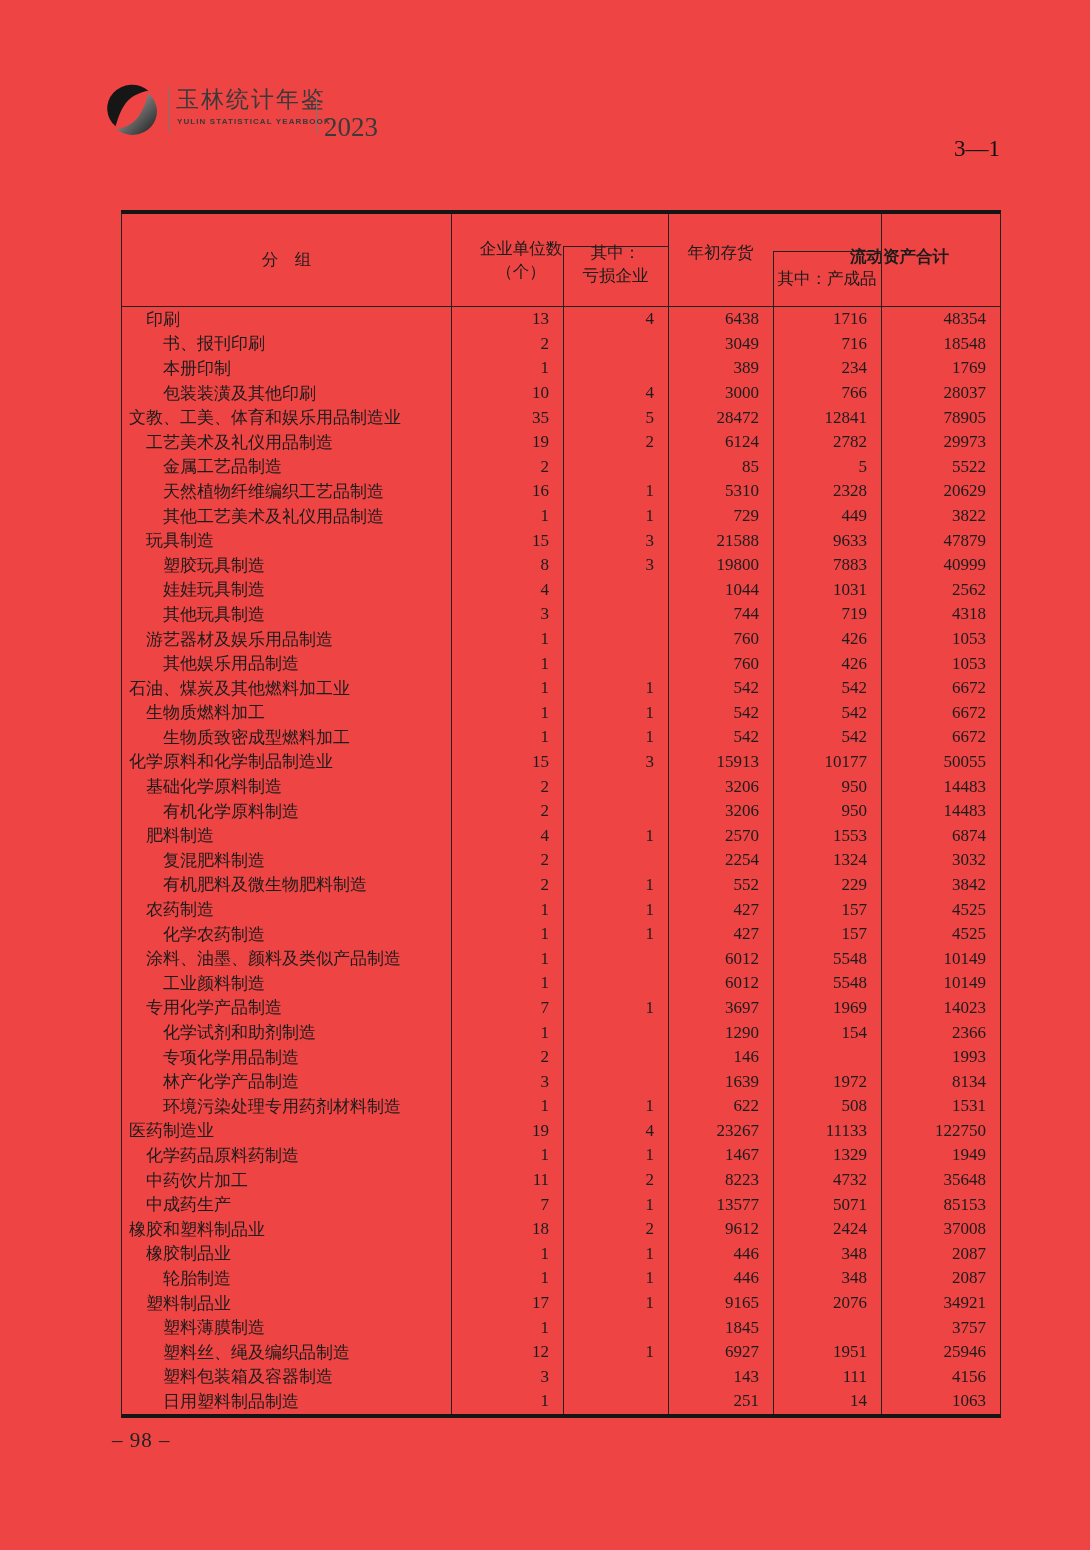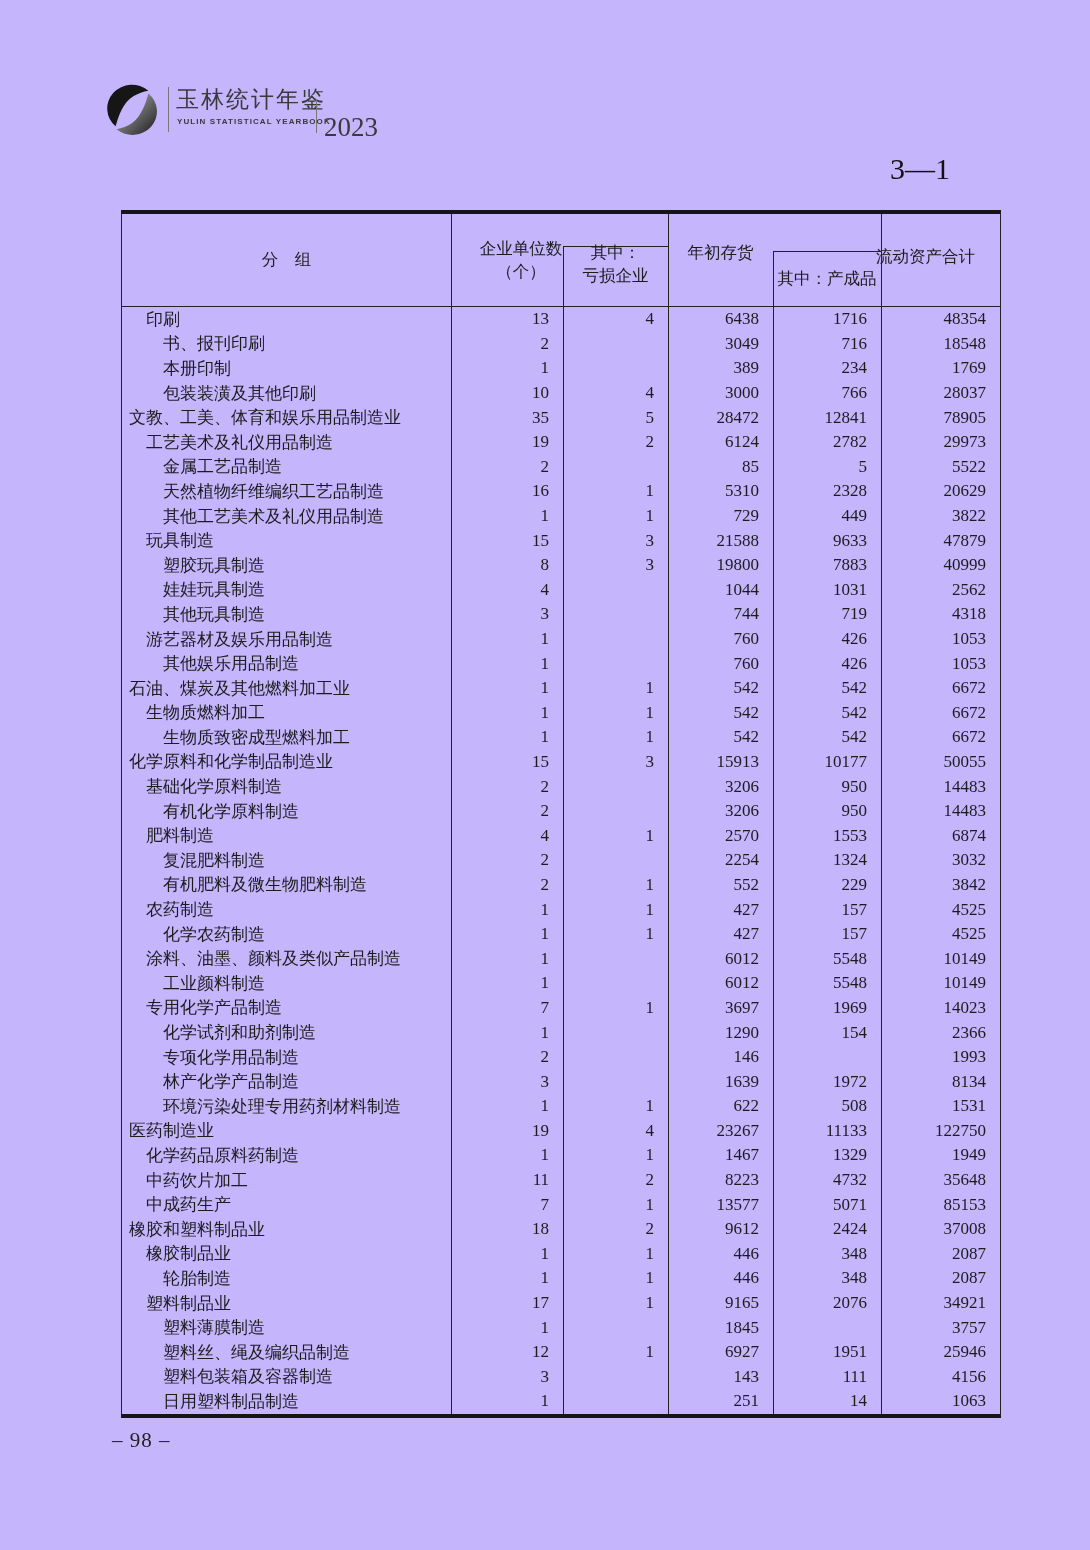--- a/index.html
+++ b/index.html
@@ -1,58 +1,58 @@
 <!DOCTYPE html>
 <html><head>
 <meta charset="utf-8">
 <style>
   html,body{margin:0;padding:0;background:#e8e8e8;}
   .page{
-    position:relative;width:1090px;height:1550px;background:#c4b5fd;
+    position:relative;width:1090px;height:1550px;background:#ef4444;
     font-family:"Liberation Serif", serif;color:#1c1c1c;overflow:hidden;margin:0 auto;
   }
   
   .masthead{position:absolute;left:0;top:0;width:1090px;height:150px;}
   .logo{position:absolute;left:103px;top:82px;width:58px;height:54px;}
   .mast-divider{position:absolute;width:1px;background:#777;}
   .d1{left:168px;top:87px;height:45px;}
   .d2{left:316px;top:99px;height:34px;}
   .title-cn{
     position:absolute;left:176px;top:84px;font-size:23px;letter-spacing:2px;
     color:#3a3a3a;white-space:nowrap;
   }
   .title-en{
     position:absolute;left:177px;top:117px;font-size:8px;font-weight:bold;
     letter-spacing:1.1px;color:#3a3a3a;white-space:nowrap;
     font-family:"Liberation Sans", sans-serif;
   }
   .mast-year{position:absolute;left:324px;top:100px;font-size:27px;color:#3a3a3a;margin-top:12px;}
   .table-number{
-    position:absolute;left:890px;top:136px;width:110px;text-align:left;
-    font-size:30px;color:#111;margin-top:16px;
+    position:absolute;left:890px;top:136px;width:110px;text-align:right;
+    font-size:23px;color:#111;
   }
   
   .stat-table{
     position:absolute;left:121px;top:210px;width:878px;
     border-top:4px solid #151515;border-bottom:4px solid #151515;
     border-left:1px solid #222;border-right:1px solid #222;
     box-sizing:content-box;
   }
   .thead{position:relative;height:92px;border-bottom:1px solid #222;}
   .hcell{
     position:absolute;box-sizing:border-box;display:flex;flex-direction:column;
     justify-content:center;align-items:center;text-align:center;
     font-size:16.5px;line-height:1.4;white-space:nowrap;
   }
   .h-group{left:0;top:0;width:329px;height:92px;}
   .h-units{left:329px;top:0;width:112px;height:92px;padding-left:28px;}
   .h-loss{left:441px;top:20px;width:105px;height:60px;}
   .h-inv{left:546px;top:0;width:105px;height:78px;}
   .h-fin{left:651px;top:37px;width:108px;height:55px;}
-  .h-assets{left:744px;top:0;width:119px;height:86px;}
+  .h-assets{left:718px;top:0;width:119px;height:86px;font-weight:bold;}
   .hl{position:absolute;background:#222;}
   .hv1{left:329px;top:0;width:1px;height:92px;}
   .hv2{left:441px;top:32px;width:1px;height:60px;}
   .hv3{left:546px;top:0;width:1px;height:92px;}
   .hv4{left:651px;top:37px;width:1px;height:55px;}
   .hv5{left:759px;top:0;width:1px;height:92px;}
   .hn1{left:441px;top:32px;width:106px;height:1px;}
   .hn2{left:651px;top:37px;width:109px;height:1px;}
   
   .tbody{position:relative;}

